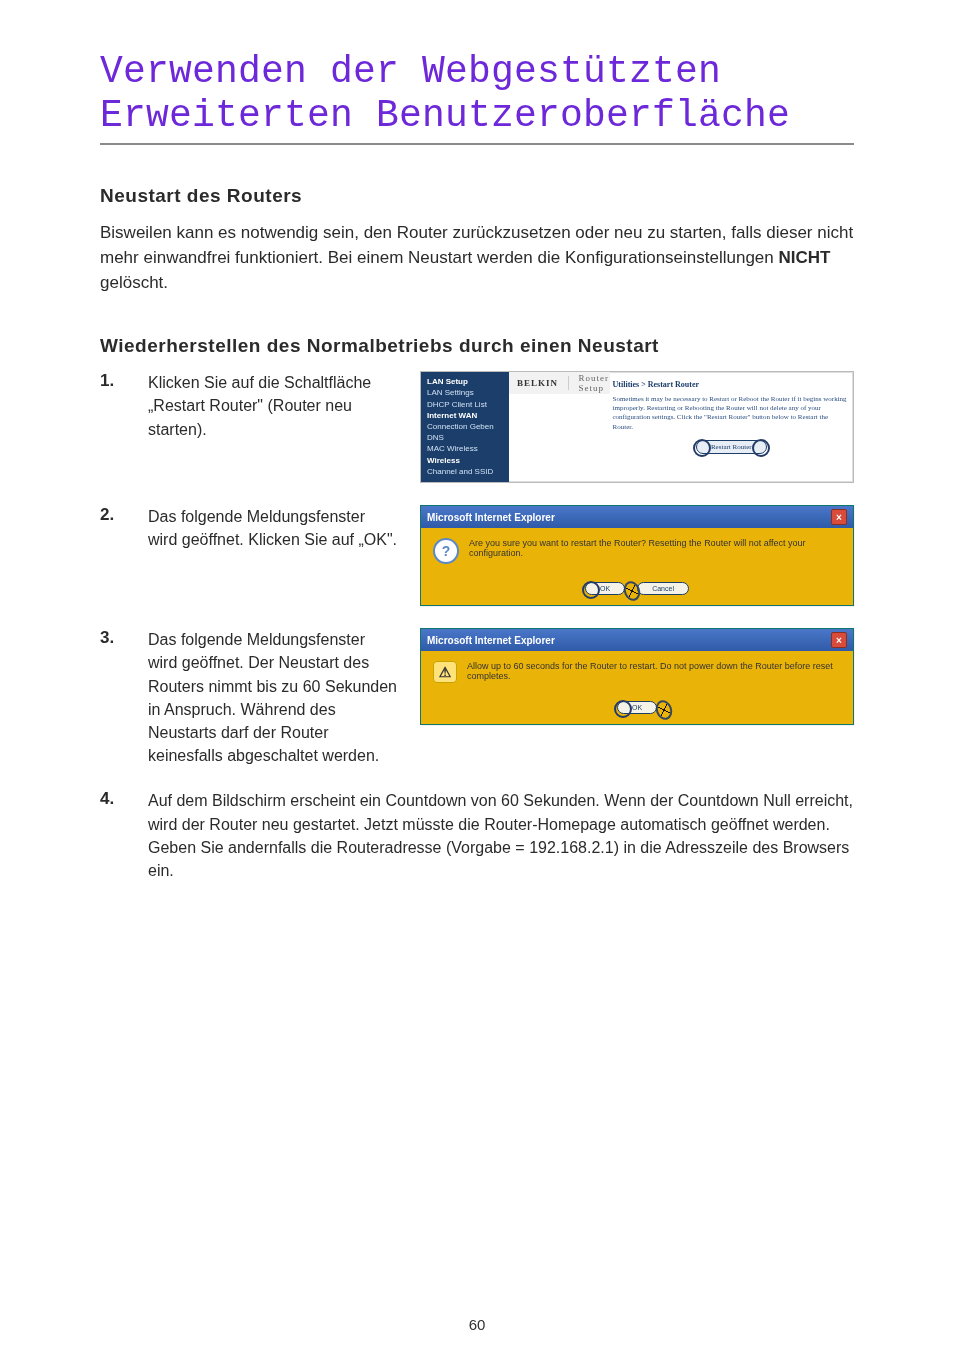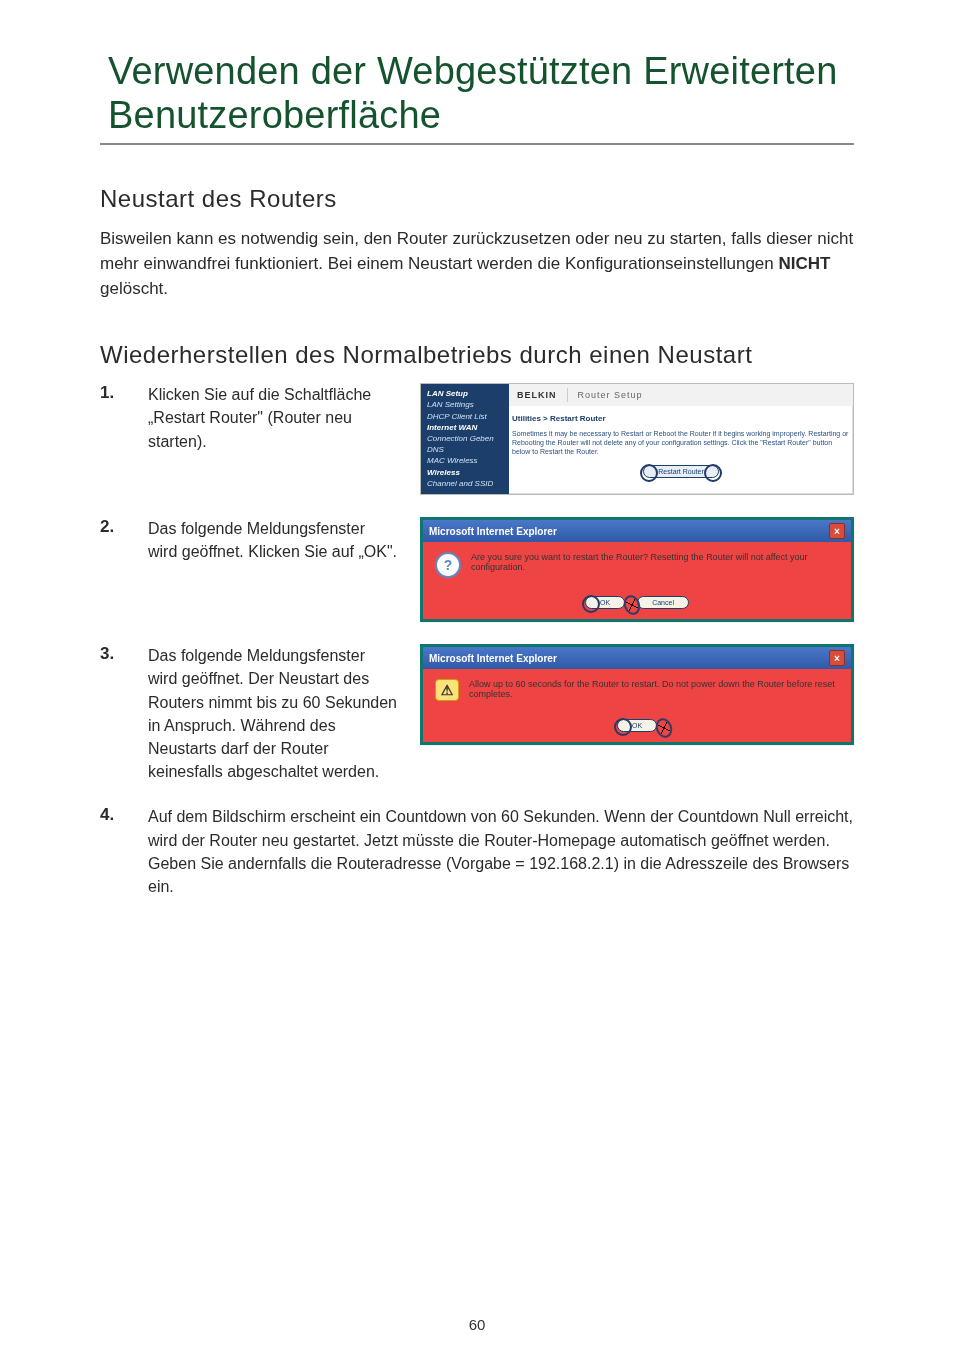--- a/index.html
+++ b/index.html
@@ -11,33 +11,34 @@
   .page {
     width: 954px;
     height: 1363px;
     position: relative;
     box-sizing: border-box;
     padding: 50px 100px 0 100px;
   }
   .title {
     font-size: 38px;
     line-height: 1.15;
-    color: #14532d;
+    color: #6d28d9;
     font-weight: 400;
-    margin: 0 0 6px 8px;
+    margin: 0 0 6px 0;
     letter-spacing: 0.2px;
+    font-family: Liberation Mono, monospace;
   }
   .title-rule {
     border: none;
     border-top: 2px solid #8a8a8a;
     margin: 0 0 40px 0;
   }
   .h2 {
-    font-weight: 400;
-    font-size: 24px;
+    font-weight: 700;
+    font-size: 19px;
     letter-spacing: 0.5px;
     margin: 0 0 14px 0;
   }
   .para {
     font-size: 17px;
     line-height: 1.45;
     margin: 0 0 40px 0;
   }
   .row {
     display: flex;
@@ -69,27 +70,27 @@
     display: flex;
     height: 110px;
     box-shadow: 0 0 0 1px #ddd inset;
   }
   .shot1-side {
     width: 76px;
     background: #1b3e6b;
     color: #cfe0f3;
     padding: 4px 6px;
     line-height: 1.4;
-    font-style: italic;
   }
   .shot1-side b { color: #fff; display:block; }
   .shot1-main {
     flex: 1;
     display: flex;
-    flex-direction: column;
+    flex-direction: row;
+    font-family: Liberation Serif, serif;
   }
   .shot1-top {
     height: 22px;
     background: #f2f2f2;
     display: flex;
     align-items: center;
     padding-left: 8px;
     font-size: 9px;
     font-weight: 700;
     color: #333;
@@ -121,22 +122,22 @@
     content:"";
     position:absolute;
     border:2px solid #233b66;
     border-radius:50%;
     pointer-events:none;
   }
   .ring::before { width:14px; height:14px; left:-4px; top:-2px;}
   .ring::after { width:14px; height:14px; right:-4px; top:-2px;}
 
   .dlg {
-    border:3px solid #0f766e;
-    background:#ef4444;
+    border:1px solid #0f766e;
+    background:#eab308;
     font-size:9px;
     box-shadow: 1px 1px 0 rgba(0,0,0,0.05);
   }
   .dlg-title {
     background: linear-gradient(#4a77c9, #2f5aa8);
     color:#fff;
     font-size:10px;
     font-weight:700;
     padding:3px 6px;
     display:flex;

